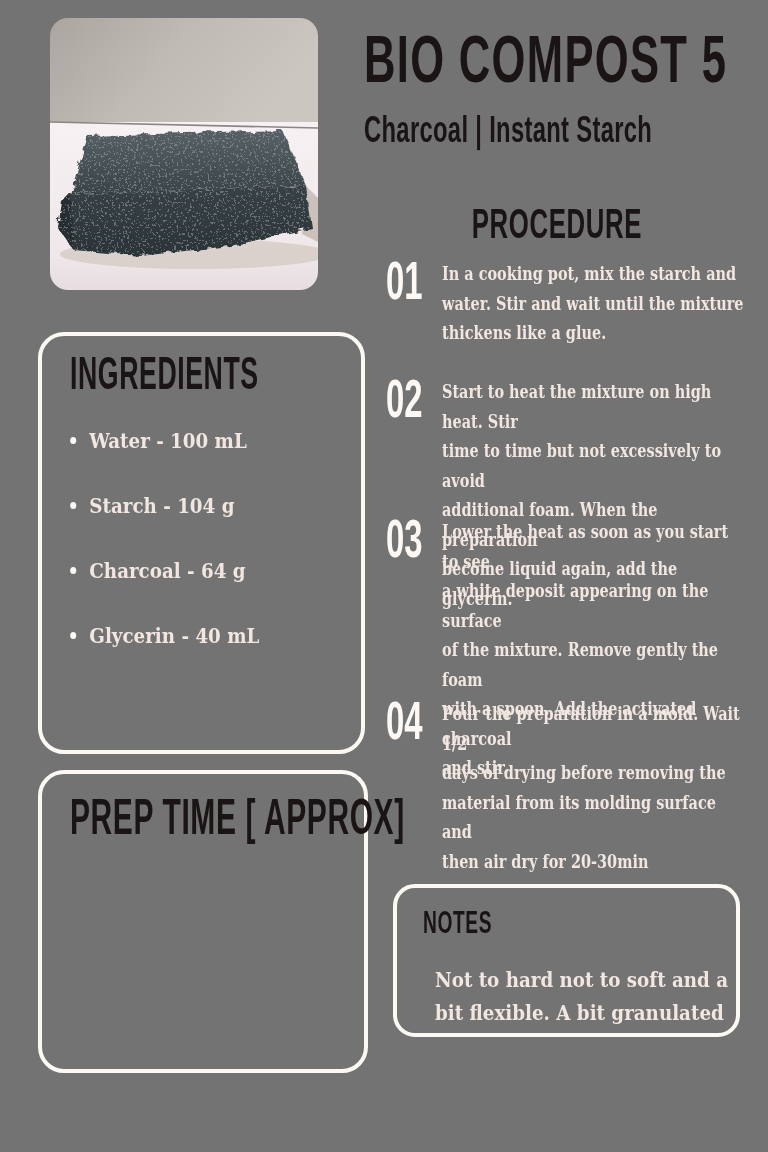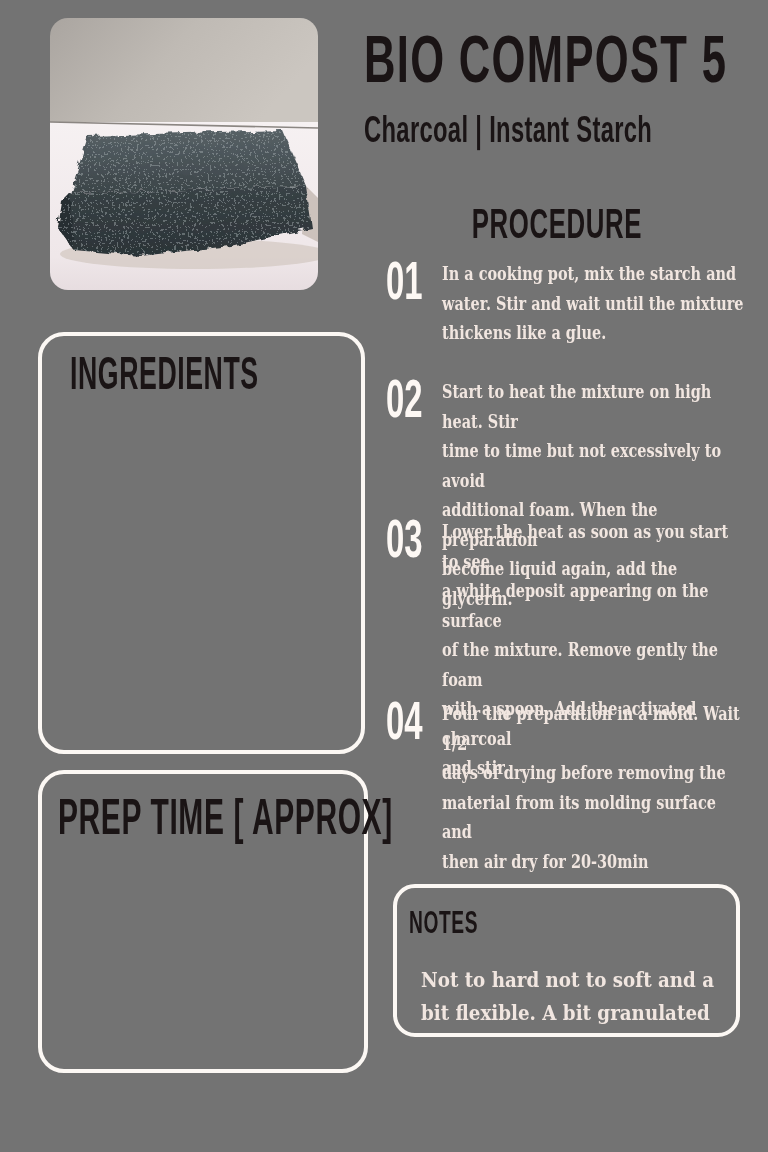--- a/index.html
+++ b/index.html
@@ -53,29 +53,29 @@
   .ing-list li{
     position:relative;padding-left:36px;margin-bottom:36px;
     font-family:"DejaVu Serif","Liberation Serif",serif;font-weight:700;
     font-size:21px;line-height:29px;color:#f1e6e0;
     transform:scaleX(0.87);transform-origin:left top;white-space:nowrap;
   }
   .ing-list li::before{
     content:"";position:absolute;left:14px;top:11px;width:7px;height:7px;border-radius:50%;
     background:#fcf8f4;
   }
-  .prep-box{left:38px;top:770px;width:330px;height:303px;padding:18px 10px 0 16px;}
+  .prep-box{left:38px;top:770px;width:330px;height:303px;padding:18px 10px 0 28px;}
   .prep-box .cond{font-size:50px;letter-spacing:1px;transform:scaleX(0.60);}
   .prep-list{margin-top:42px;}
   .prep-item{
     font-family:"DejaVu Serif","Liberation Serif",serif;font-weight:700;
     font-size:21px;line-height:29px;color:#f1e6e0;margin-bottom:38px;
     transform:scaleX(0.87);transform-origin:left top;white-space:nowrap;
   }
-  .notes-box{left:393px;top:884px;width:347px;height:153px;border-radius:22px;padding:18px 10px 0 12px;}
+  .notes-box{left:393px;top:884px;width:347px;height:153px;border-radius:22px;padding:18px 10px 0 26px;}
   .notes-box .cond{font-size:32px;letter-spacing:1px;transform:scaleX(0.60);}
   .notes-body{
     margin:25px 0 0 12px;
     font-family:"DejaVu Serif","Liberation Serif",serif;font-weight:700;
     font-size:21px;line-height:33px;color:#f1e6e0;
     white-space:pre-line;
     transform:scaleX(0.87);transform-origin:left top;width:340px;
   }
 </style>
 </head>
@@ -175,20 +175,26 @@
   <div class="step step4">
     <span class="num">04</span>
     <div class="step-text">Pour the preparation in a mold. Wait 1/2
 days of drying before removing the
 material from its molding surface and
 then air dry for 20-30min</div>
   </div>
 
   <div class="box ingredients-box">
     <span class="cond">INGREDIENTS</span>
+    <ul class="ing-list">
+      <li>Water - 100 mL</li>
+      <li>Starch - 104 g</li>
+      <li>Charcoal - 64 g</li>
+      <li>Glycerin  - 40 mL</li>
+    </ul>
   </div>
 
   <div class="box prep-box">
     <span class="cond">PREP TIME [ APPROX]</span>
   </div>
 
   <div class="box notes-box">
     <span class="cond">NOTES</span>
     <div class="notes-body">Not to hard not to soft and a
 bit flexible. A bit granulated</div>

